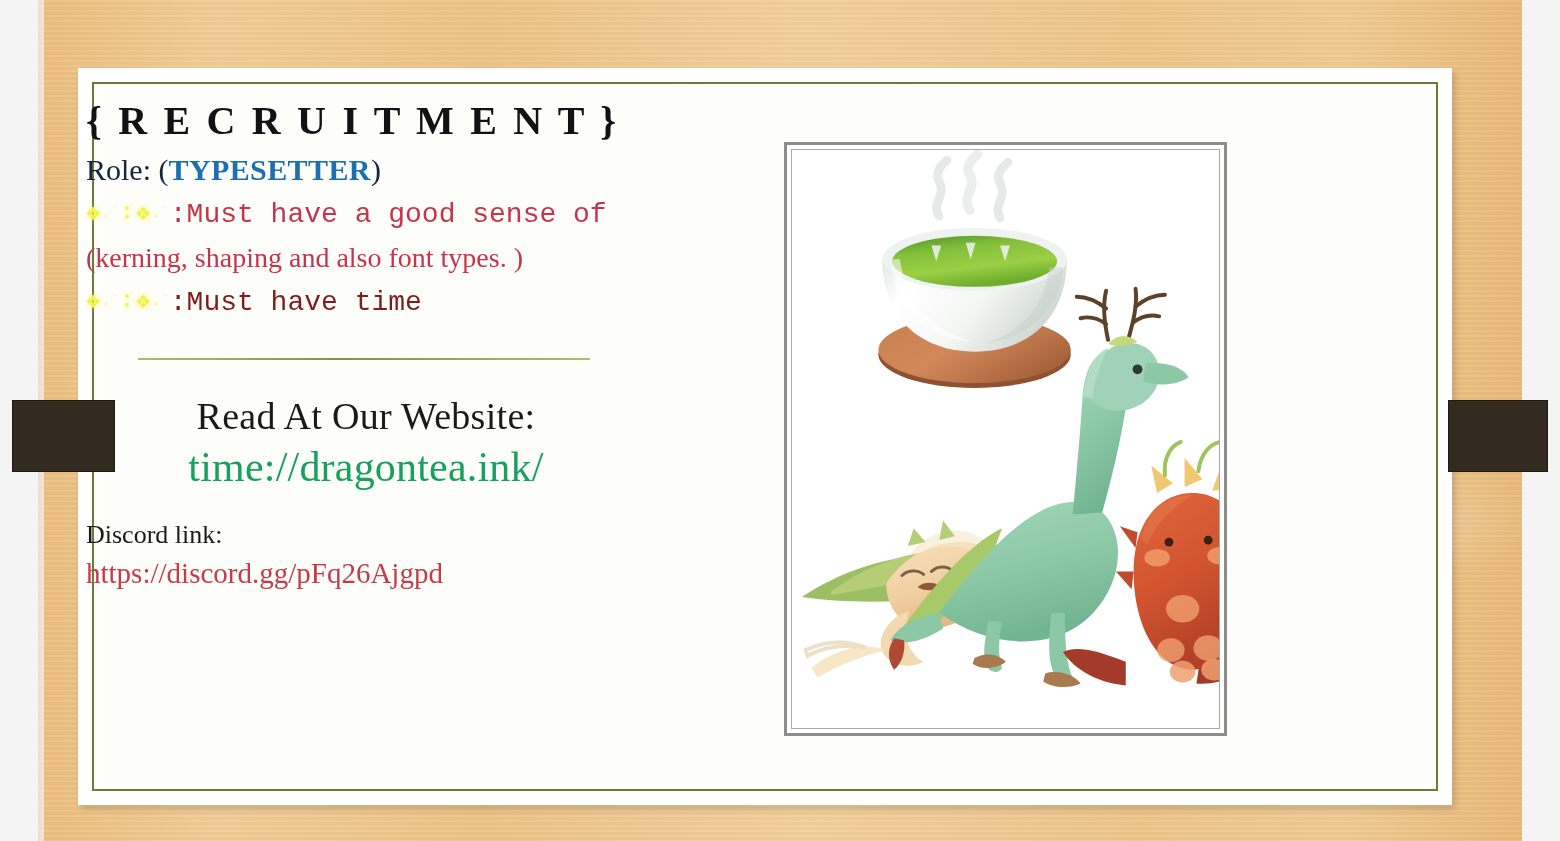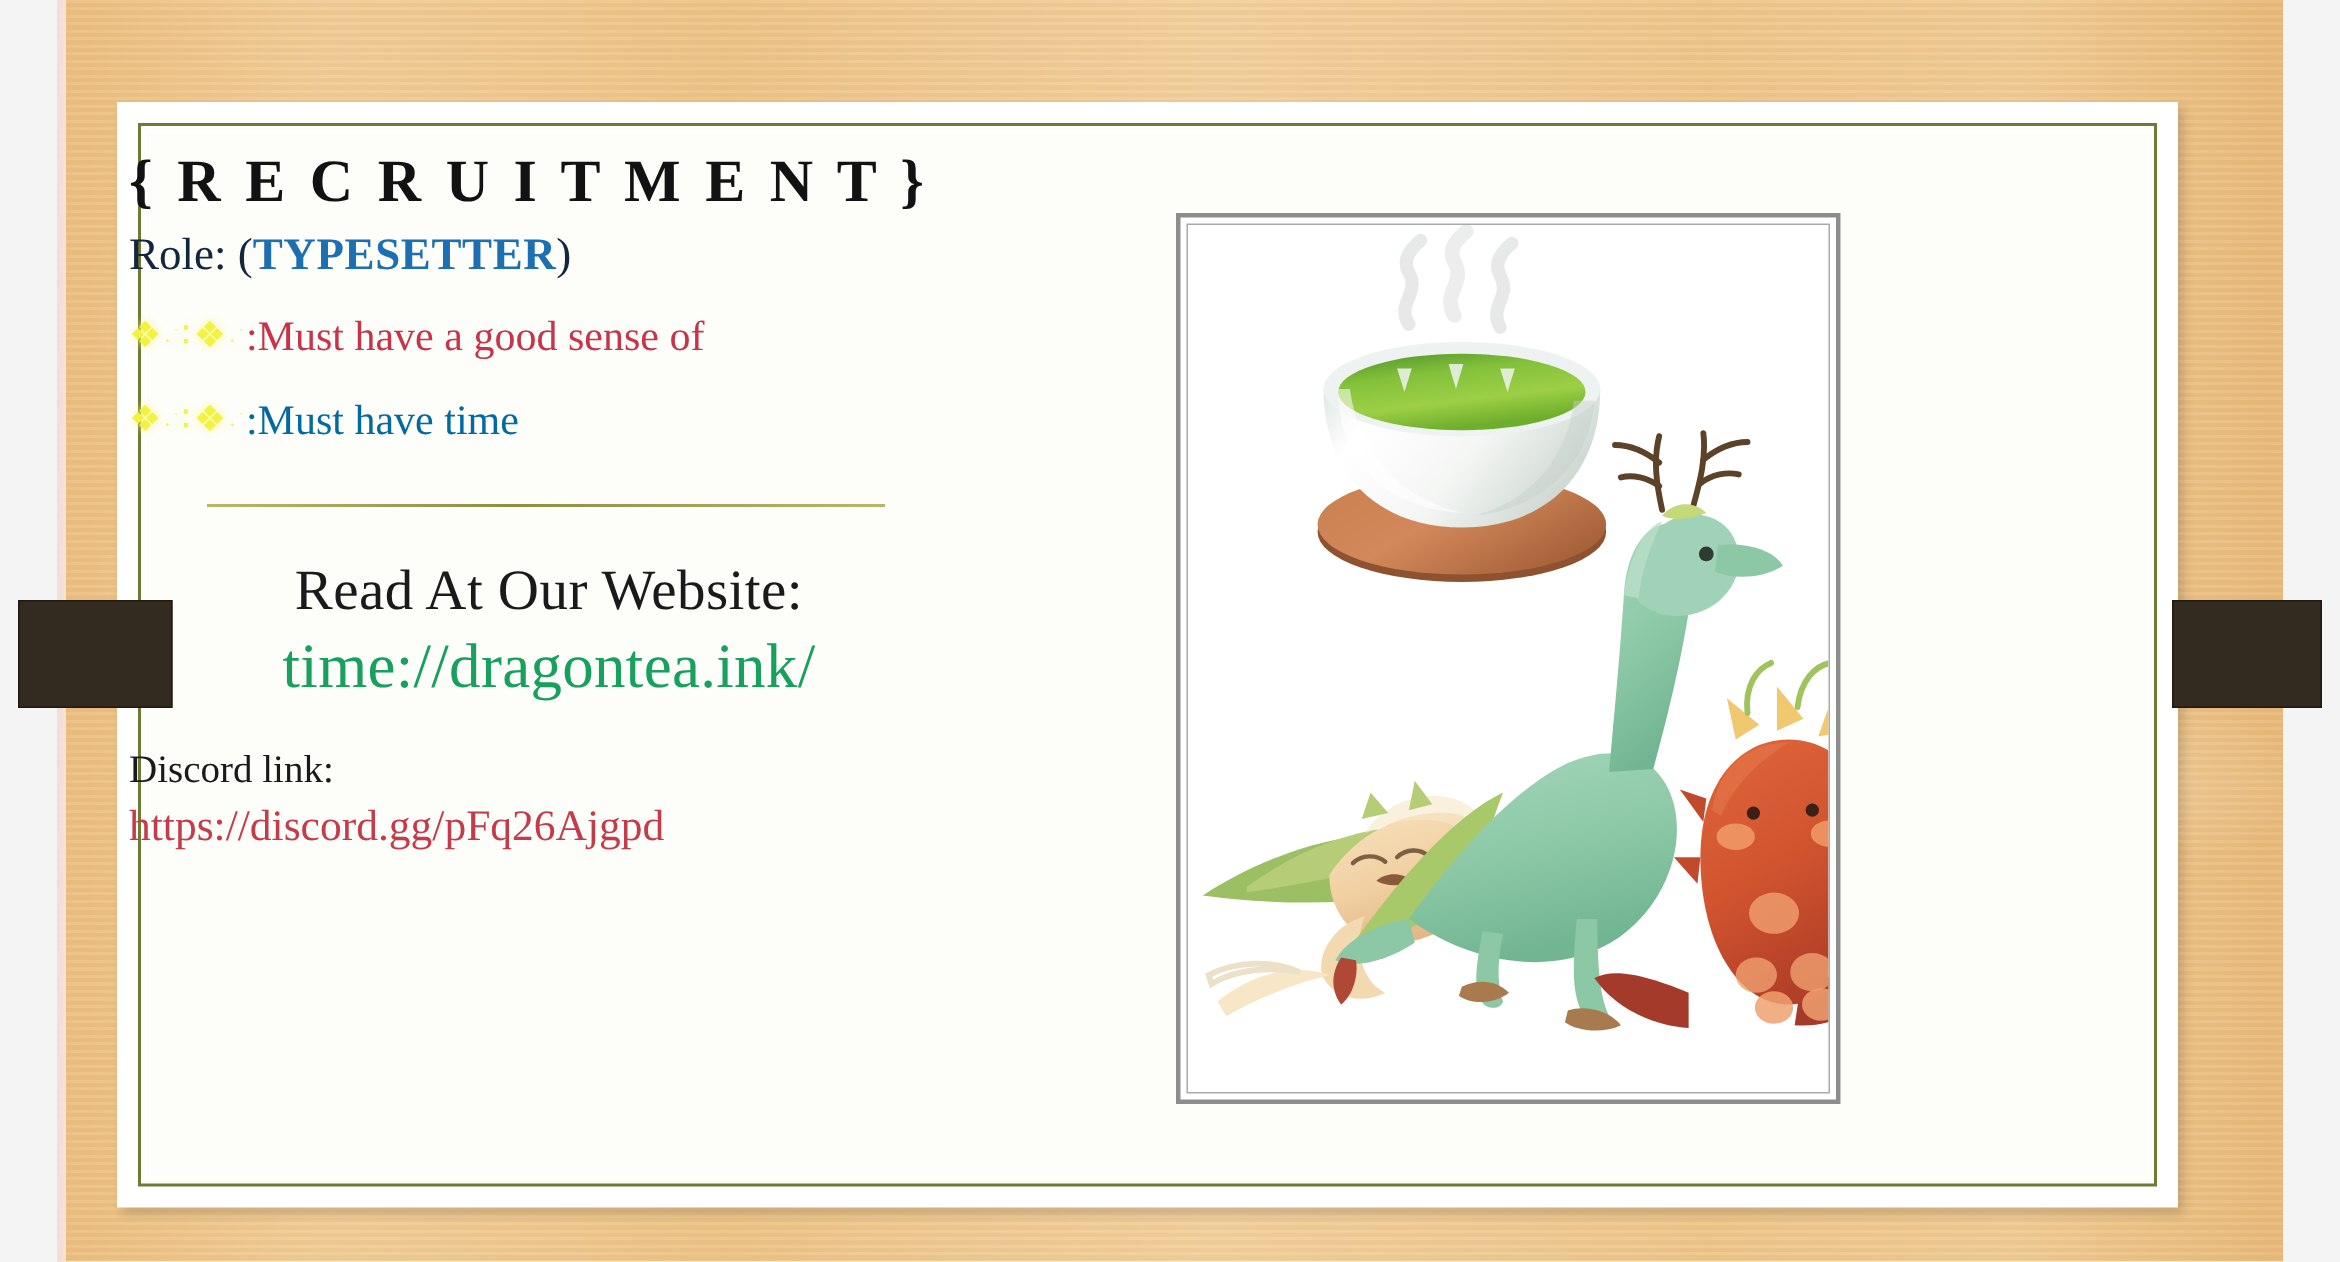--- a/index.html
+++ b/index.html
@@ -109,37 +109,37 @@
     margin-top: 2px;
   }
   .role-value {
     font-weight: 700;
     color: #1c6fb0;
     letter-spacing: .4px;
     text-align: center;
   }
 
   .bullet-line {
-    font-family: Liberation Serif, serif;
+    font-family: Liberation Mono, monospace;
     font-size: 28px;
     line-height: 1.55;
-    margin-top: 12px;
+    margin-top: 2px;
     white-space: nowrap;
   }
   .sparkles {
     color: #f2f243;
     font-size: 24px;
     letter-spacing: 2px;
     text-shadow: 0 0 6px rgba(248,248,120,0.95);
     vertical-align: 2px;
   }
   .sparkles .sm { font-size: 13px; }
   .sparkles .xs { font-size: 9px; vertical-align: 6px; }
   .txt-red    { color: #c7344a; }
-  .txt-purple { color: #0369a1; }
+  .txt-purple { color: #7f1d1d; }
 
   .wrap-line {
     font-family: "Liberation Serif", serif;
     font-size: 28px;
     line-height: 1.5;
     color: #c7344a;
     white-space: nowrap;
   }
 
   .divider {
@@ -222,20 +222,21 @@
     <div class="heading-recruitment">{ R E C R U I T M E N T }</div>
 
     <div class="role-line">
       <span>Role: (</span><span class="role-value">TYPESETTER</span><span>)</span>
     </div>
 
     <div class="bullet-line">
       <span class="sparkles">❖<span class="sm">·</span><span class="xs">˙</span>∶❖<span class="sm">·</span><span class="xs">˙</span></span><span class="txt-red">:Must have a good sense of</span>
     </div>
 
+    <div class="wrap-line">(kerning, shaping and also font types. )</div>
 
     <div class="bullet-line">
       <span class="sparkles">❖<span class="sm">·</span><span class="xs">˙</span>∶❖<span class="sm">·</span><span class="xs">˙</span></span><span class="txt-purple">:Must have time</span>
     </div>
 
     <div class="divider"></div>
 
     <div class="website-block">
       <div class="website-heading">Read At Our Website:</div>
       <div class="website-url">time://dragontea.ink/</div>

